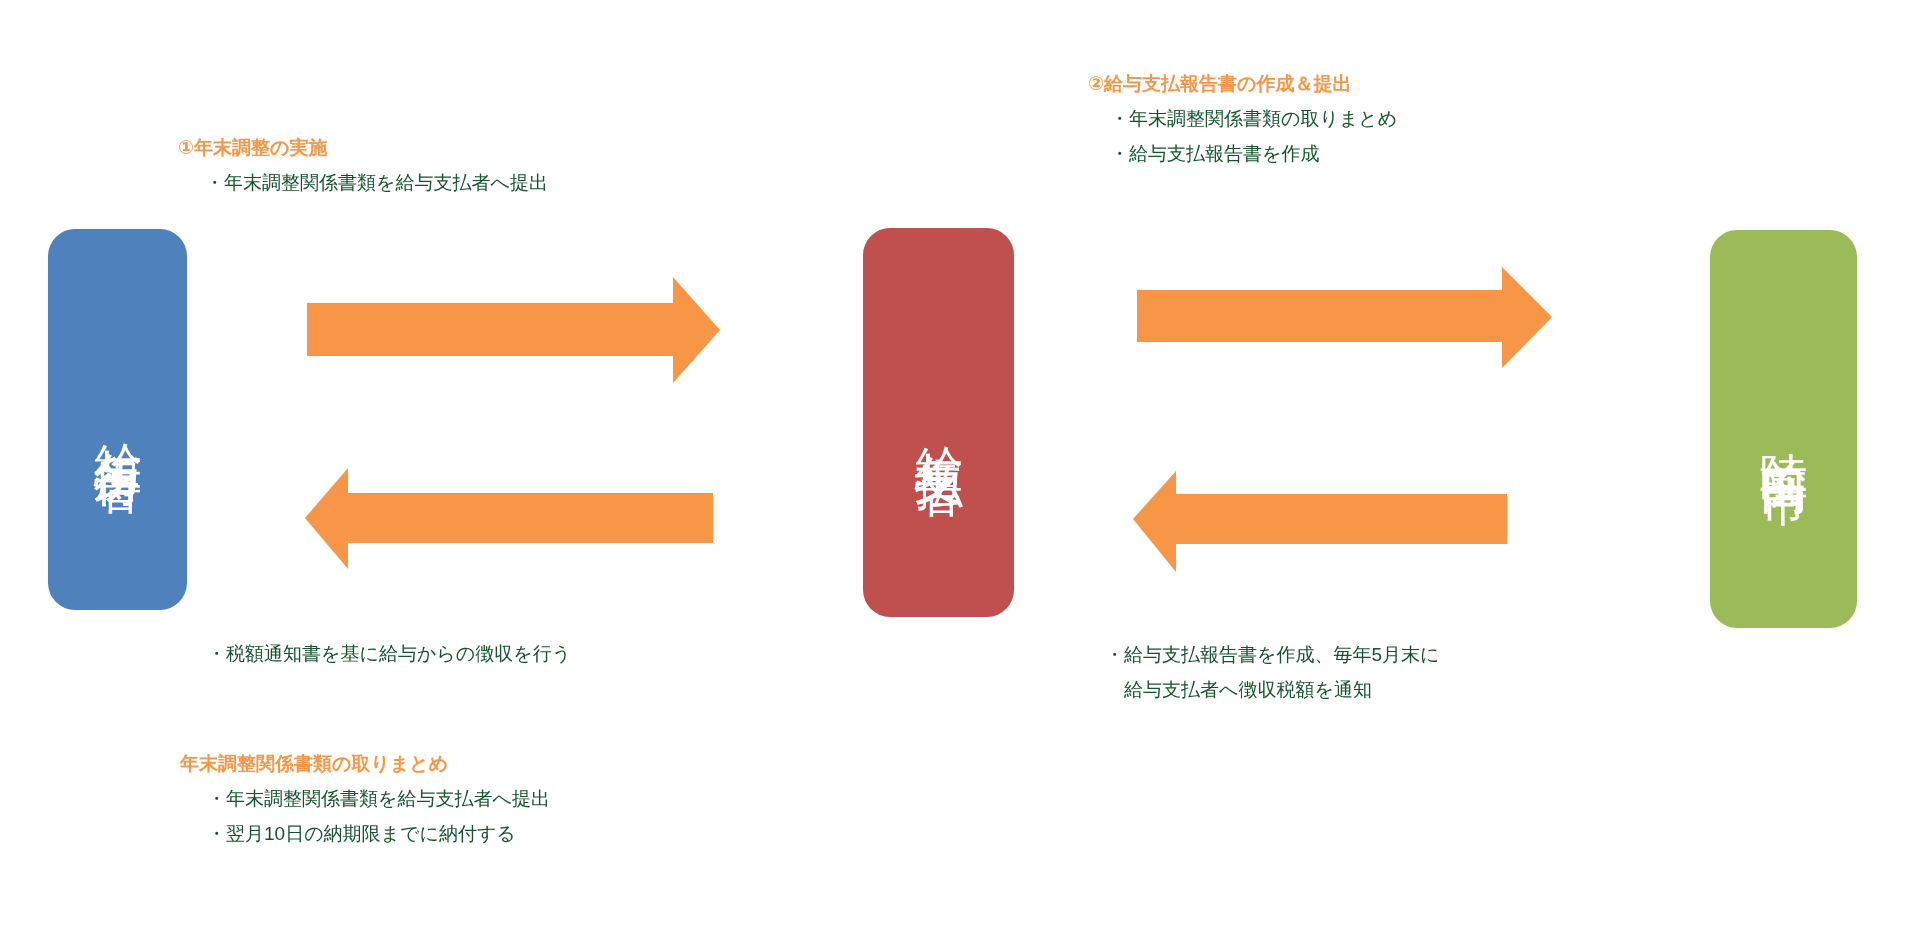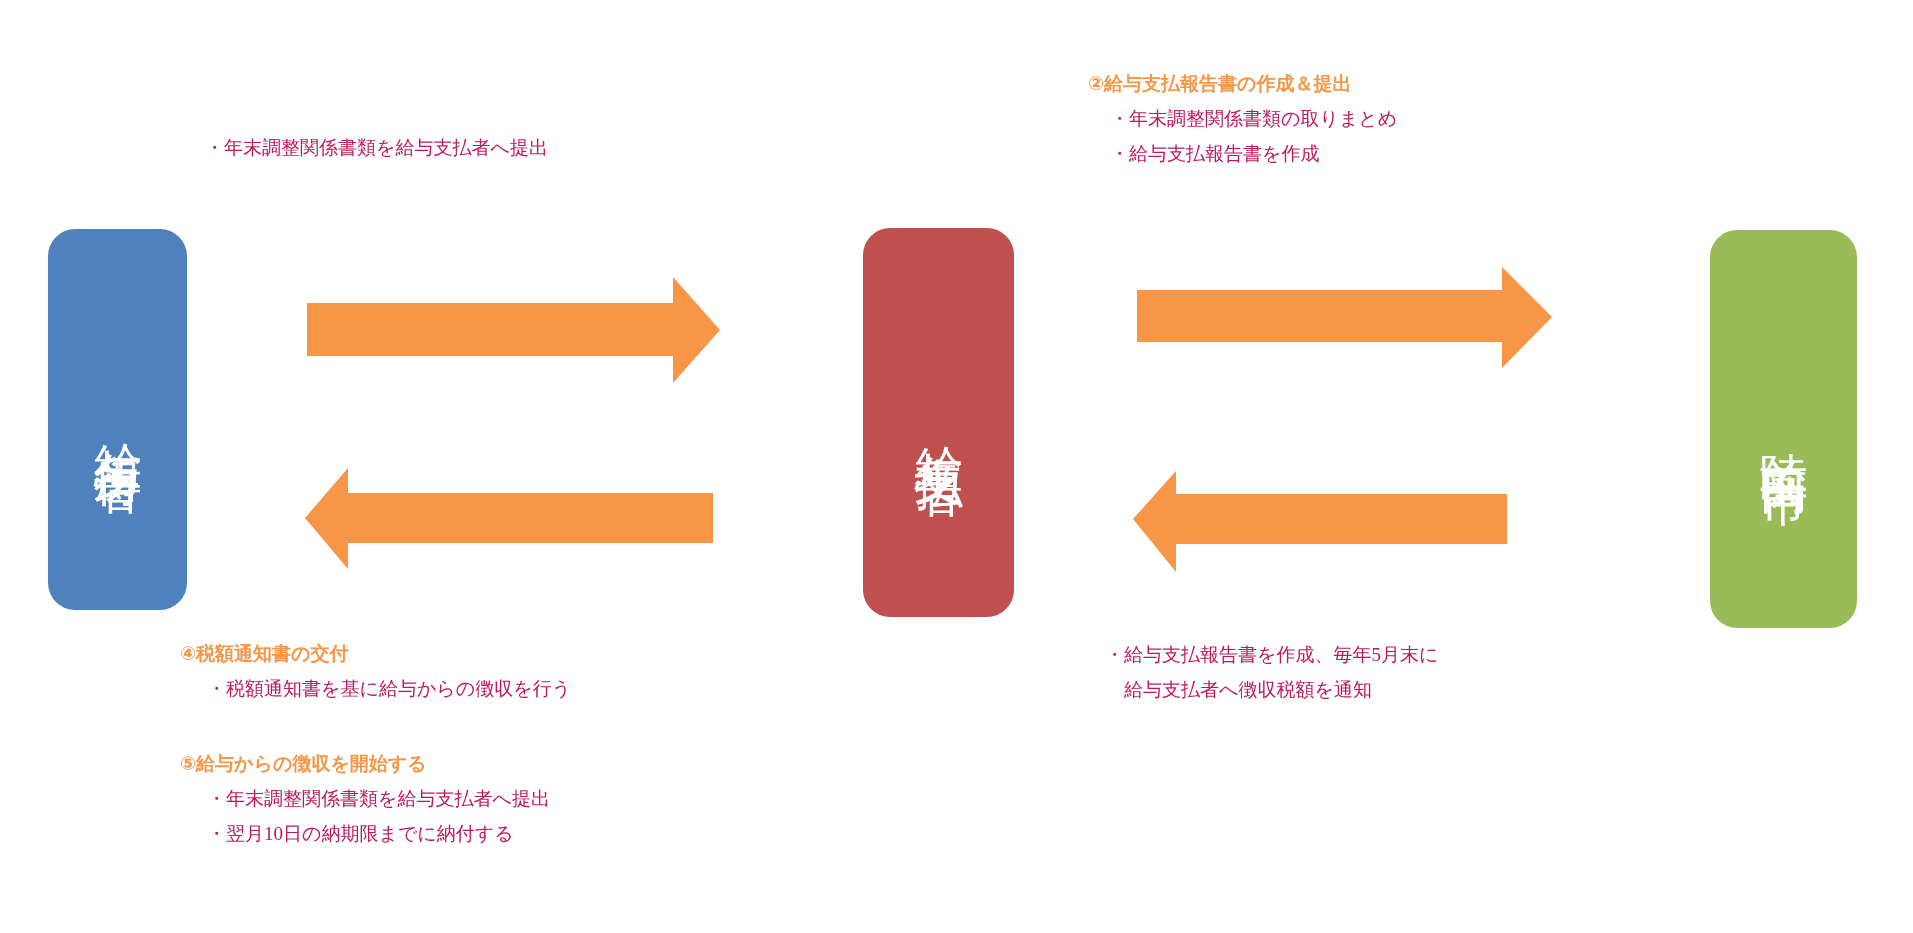--- a/index.html
+++ b/index.html
@@ -41,21 +41,21 @@
     position: absolute;
     font-size: 19px;
     line-height: 35px;
     white-space: nowrap;
   }
   .step-heading {
     font-weight: bold;
     color: #F79646;
   }
   .step-bullets { color: #512E15; }
-  .step-bullet { color: #be185d; font-family: Liberation Serif, serif; }
+  .step-bullet { color: #14532d; }
   .step-1 { left: 178px;  top: 130px; }
   .step-2 { left: 1088px; top: 66px;  }
   .step-3 { left: 1083px; top: 637px; }
   .step-4 { left: 180px;  top: 636px; }
   .step-5 { left: 180px;  top: 746px; }
   .step-1 .step-bullets, .step-4 .step-bullets, .step-5 .step-bullets { padding-left: 27px; }
   .step-2 .step-bullets, .step-3 .step-bullets { padding-left: 22px; }
 </style>
 </head>
 <body>
@@ -75,20 +75,21 @@
 
   <div class="entity entity-payer" style="background-color: rgb(192, 80, 77);">
     <span class="entity-label">給与支払者</span>
   </div>
 
   <div class="entity entity-city" style="background-color: rgb(155, 187, 89);">
     <span class="entity-label">陸前高田市</span>
   </div>
 
   <div class="step step-1">
+    <div class="step-heading">①年末調整の実施</div>
     <div class="step-bullets">
       <div class="step-bullet">・年末調整関係書類を給与支払者へ提出</div>
     </div>
   </div>
 
   <div class="step step-2">
     <div class="step-heading">②給与支払報告書の作成＆提出</div>
     <div class="step-bullets">
       <div class="step-bullet">・年末調整関係書類の取りまとめ</div>
       <div class="step-bullet">・給与支払報告書を作成</div>
@@ -96,27 +97,26 @@
   </div>
 
   <div class="step step-3">
     <div class="step-bullets">
       <div class="step-bullet">・給与支払報告書を作成、毎年5月末に</div>
       <div class="step-bullet">　給与支払者へ徴収税額を通知</div>
     </div>
   </div>
 
   <div class="step step-4">
-    <div class="step-heading">④税額通知書の交付</div>
     <div class="step-bullets">
       <div class="step-bullet">・税額通知書を基に給与からの徴収を行う</div>
     </div>
   </div>
 
   <div class="step step-5">
-    <div class="step-heading">⑤給与からの徴収を開始する</div>
+    <div class="step-heading">年末調整関係書類の取りまとめ</div>
     <div class="step-bullets">
       <div class="step-bullet">・年末調整関係書類を給与支払者へ提出</div>
       <div class="step-bullet">・翌月10日の納期限までに納付する</div>
     </div>
   </div>
 
 </div>
 
 </body></html>

